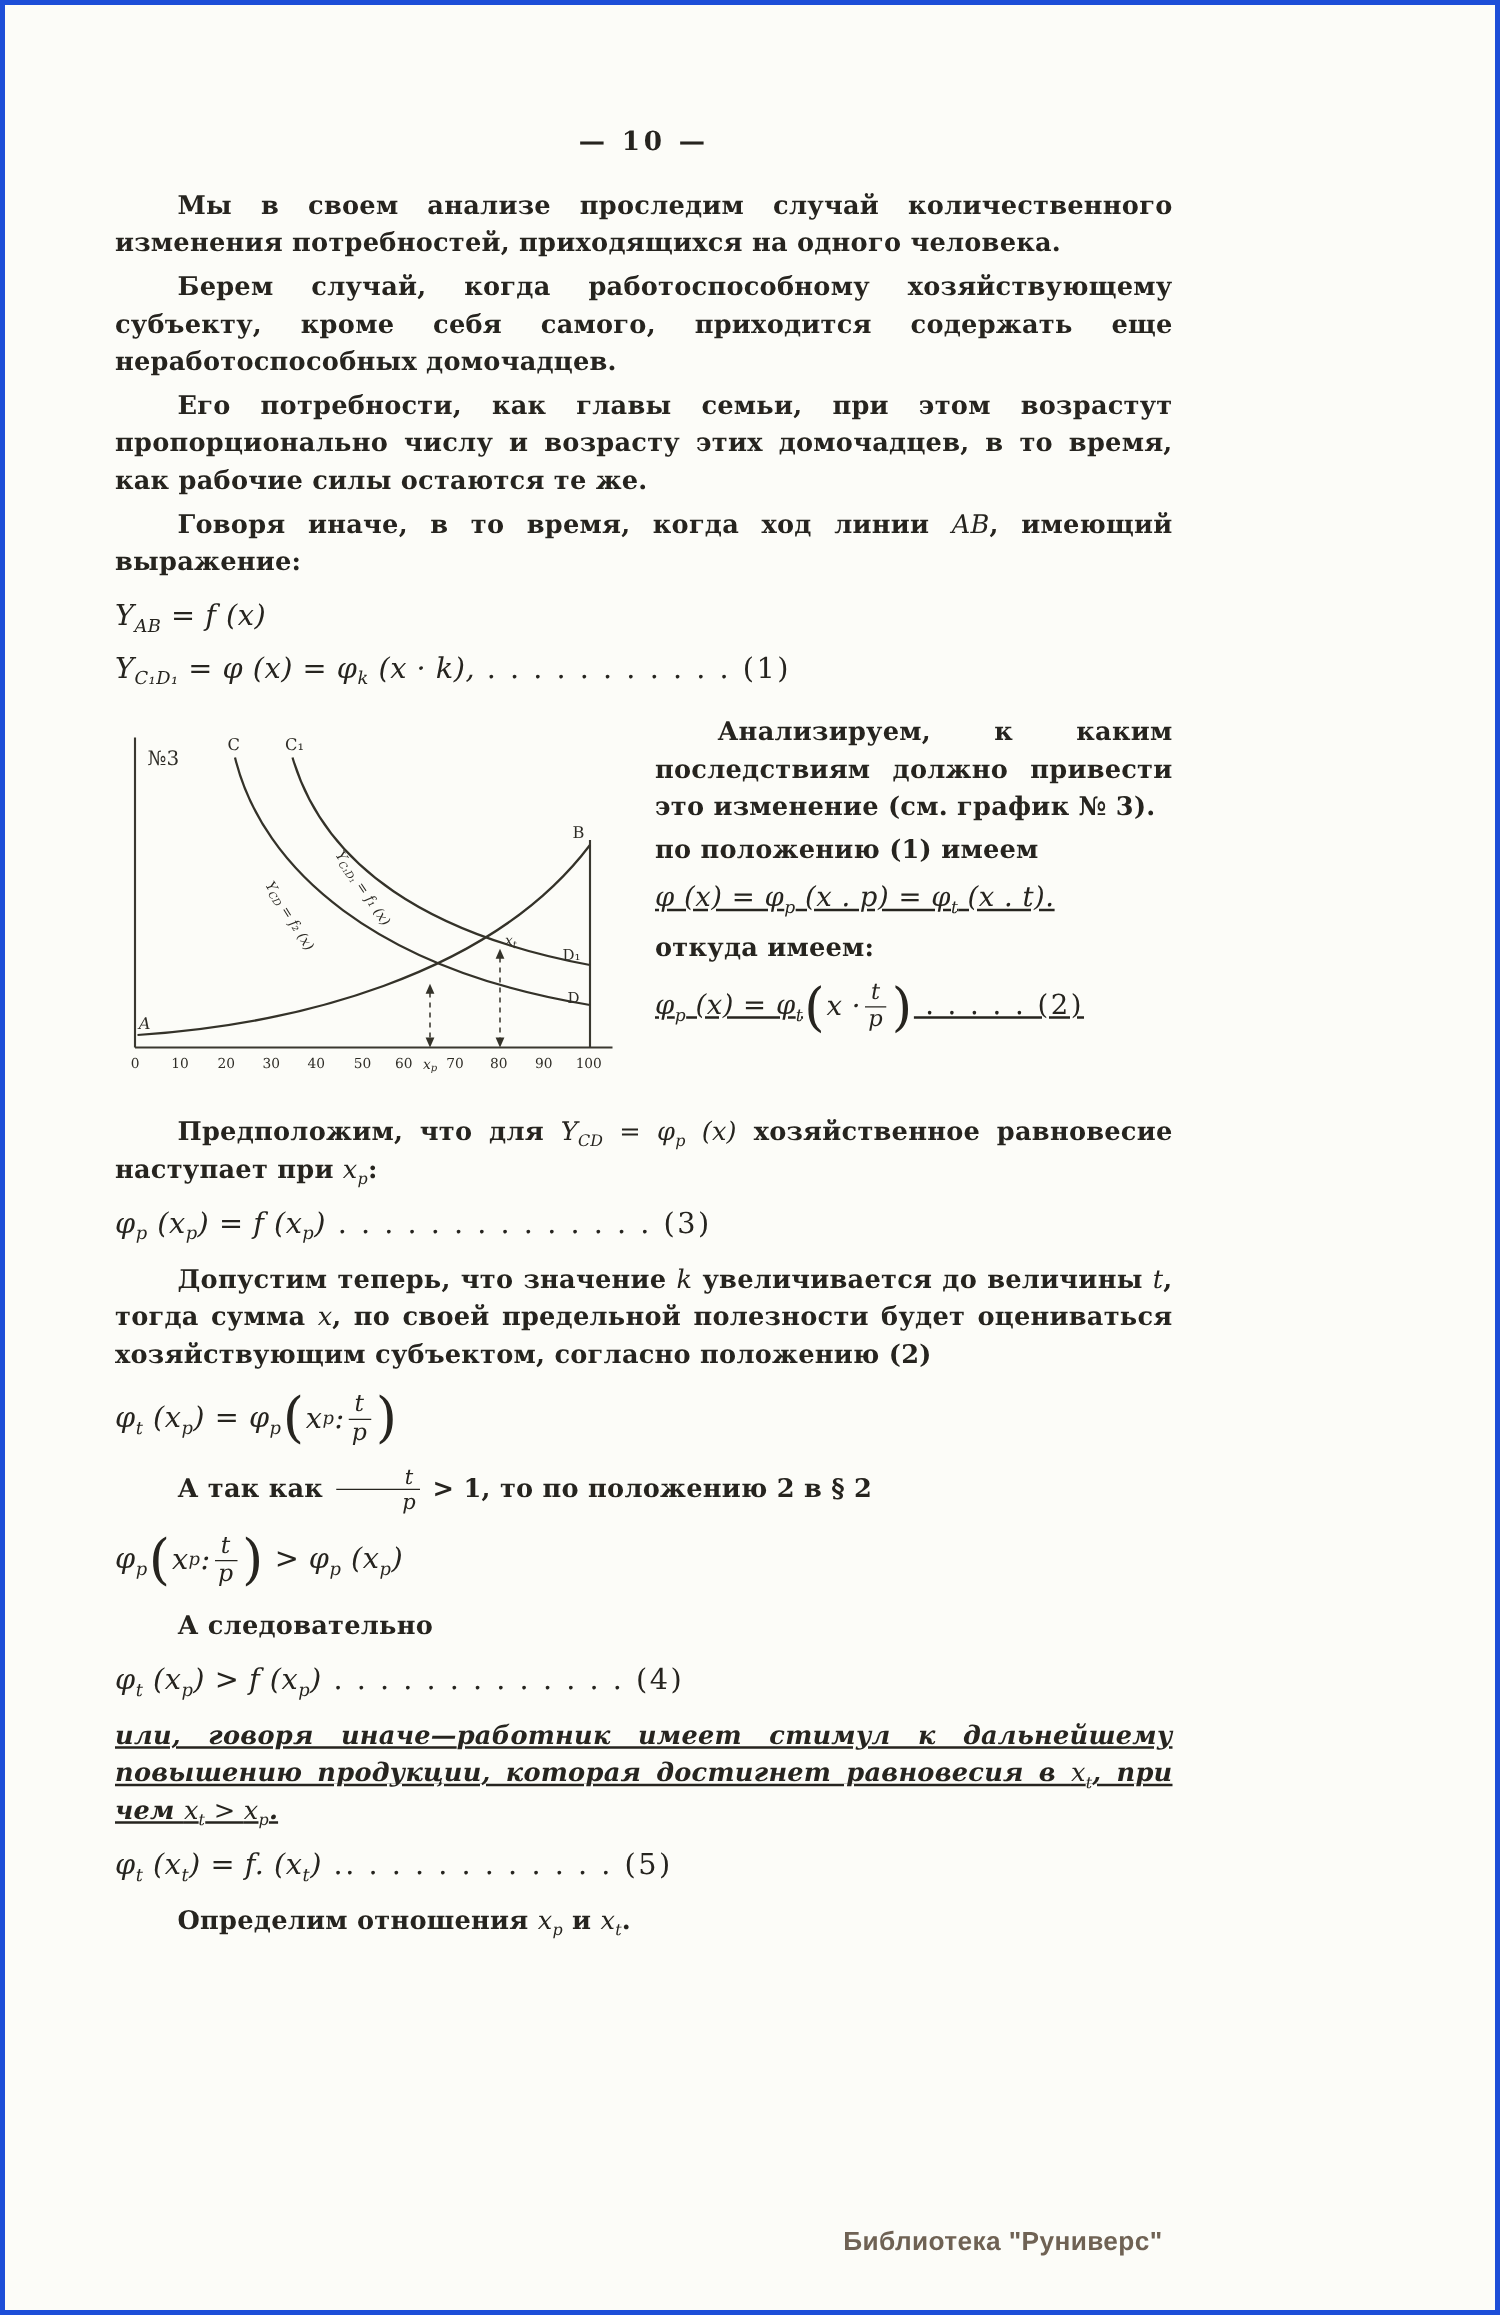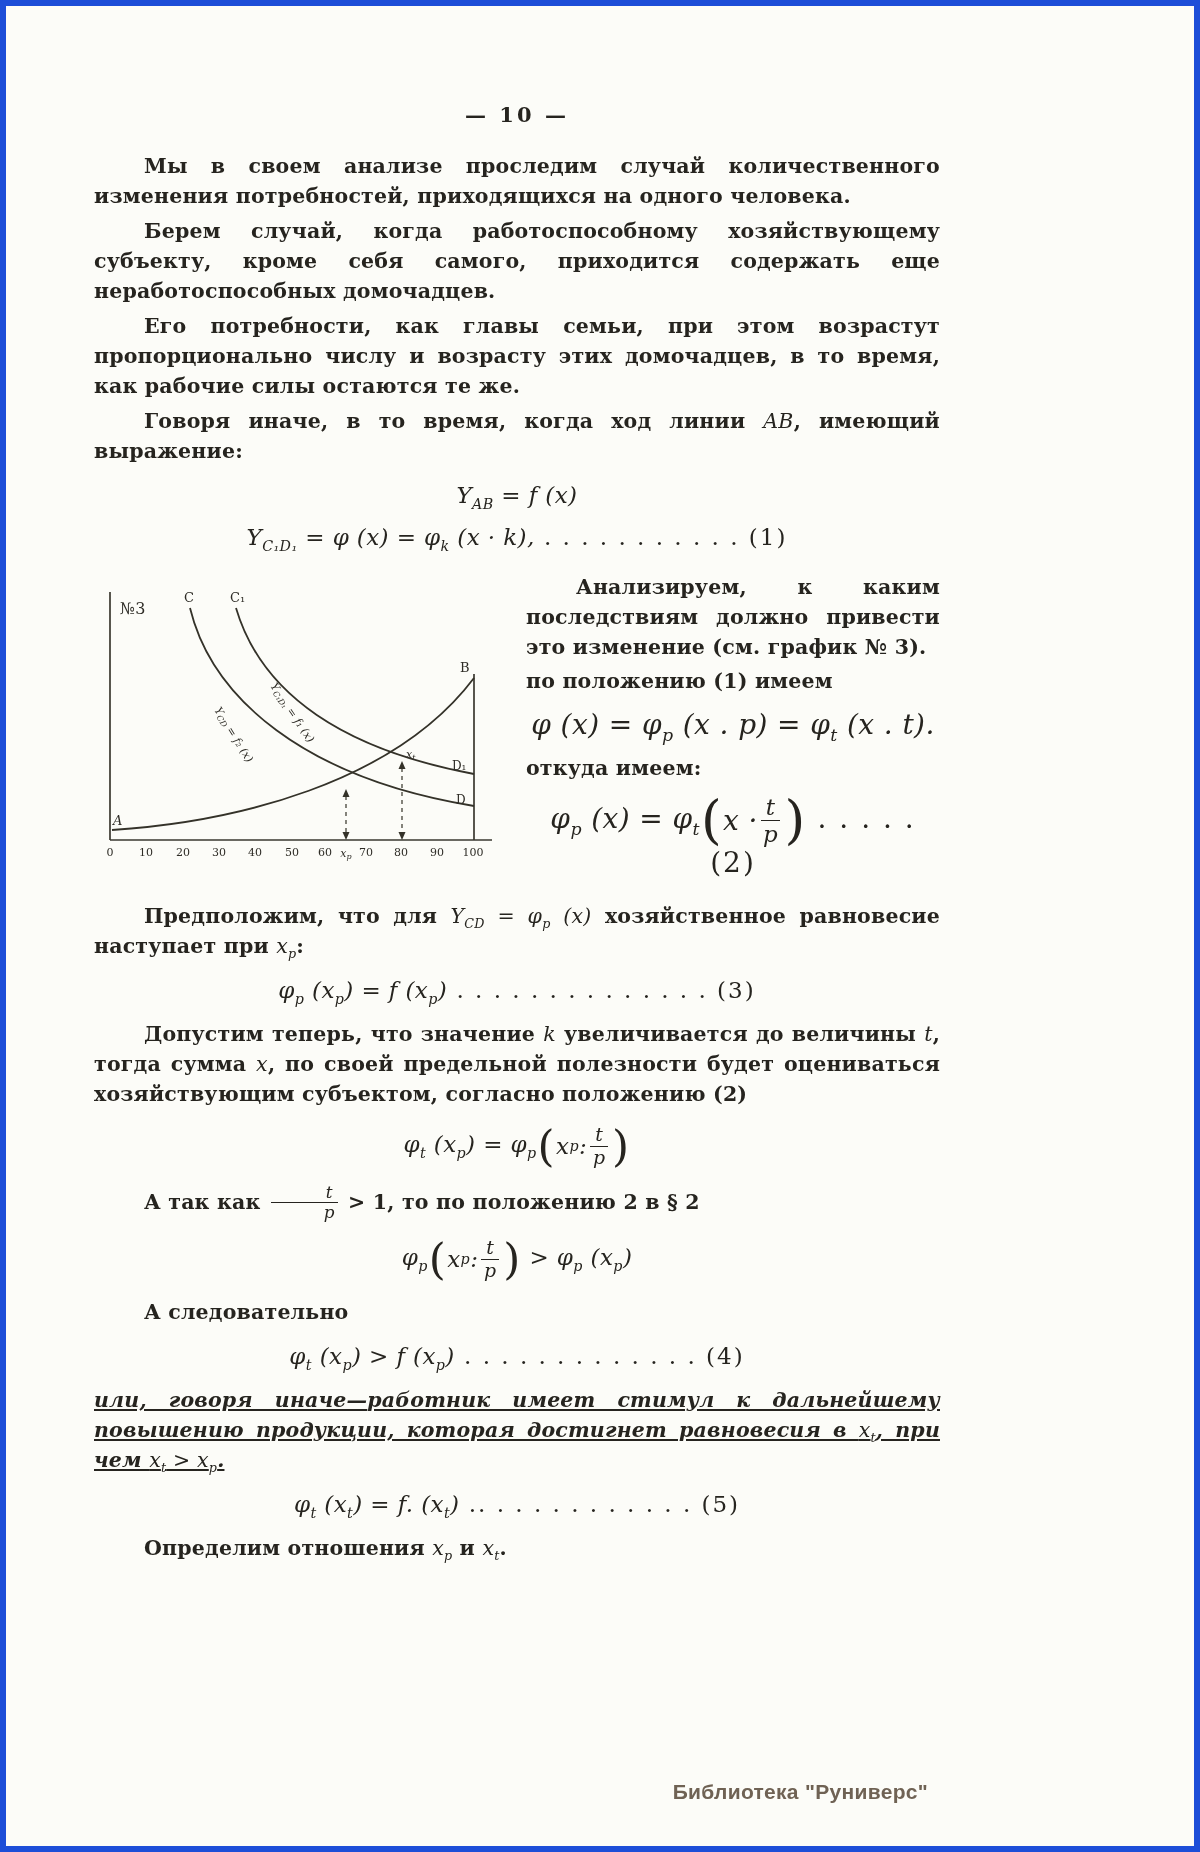--- a/index.html
+++ b/index.html
@@ -1,51 +1,51 @@
 <!DOCTYPE html>
 <html><head>
 <meta charset="utf-8">
 <style>
   * { box-sizing: border-box; }
   html, body { margin:0; padding:0; background:#e9e9e5; }
   .page {
     width:1200px; height:1852px; margin:0 auto; position:relative;
     background:#fcfcf8; color:#26241f; overflow:hidden;
     font-family:"DejaVu Serif", serif;
-    border:6px solid #1d4ed8;
+    border:4px solid #1d4ed8;
   }
   .content { position:absolute; left:88px; top:96px; width:846px; }
   .pageno { text-align:center; font-size:21px; font-weight:600; letter-spacing:3px; margin-bottom:24px; }
   p.body {
     font-size:20.5px; line-height:30px; font-weight:600; text-align:justify;
     margin:5px 0; letter-spacing:0.2px;
   }
   p.ind { text-indent:50px; }
   p.it { font-style:italic;text-decoration:underline; }
   .mi { font-style:italic; font-weight:normal; }
   sub { font-size:0.62em; font-style:italic; line-height:0; font-weight:normal; }
   .eq {
-    text-align:center; font-size:23px; font-weight:normal; font-style:italic;
+    font-size:23px; font-weight:normal; font-style:italic;
     margin:16px 0; letter-spacing:0.4px;
   }
   .eq .up { font-style:normal; letter-spacing:2px; }
   .frac {
     display:inline-flex; flex-direction:column; align-items:center;
     vertical-align:middle; line-height:1.05; font-size:0.82em; margin:0 3px;
     font-style:italic; font-weight:normal;
   }
   .frac .num { padding:0 5px 1px; border-bottom:1.6px solid currentColor; }
   .frac .den { padding-top:1px; }
   .pg { display:inline-flex; align-items:center; vertical-align:middle; }
   .bigp { font-size:190%; font-style:normal; font-weight:normal; line-height:0.8; padding:0 1px; }
   .figrow { display:flex; gap:30px; margin:18px 0 10px; }
   .figure { flex:none; width:402px; padding-top:10px; }
   .rcol { flex:1; }
   .rcol p.body { margin:4px 0; }
-  .rcol .eq { margin:12px 0; font-size:28px; }
+  .rcol .eq { margin:12px 0; font-size:22px;text-decoration:underline; }
   .watermark {
     position:absolute; right:266px; bottom:42px;
     font-family:"Liberation Sans", sans-serif; font-weight:bold;
     font-size:21px; color:#6f6254; letter-spacing:0.3px;
   }
   svg .axis { stroke:#3a3830; stroke-width:1.7; fill:none; }
   svg .curve { stroke:#343229; stroke-width:1.8; fill:none; }
   svg .dash { stroke:#343229; stroke-width:1.2; stroke-dasharray:4 4; fill:none; }
   svg .arr { fill:#343229; stroke:none; }
   svg text { fill:#2e2c26; font-family:"DejaVu Serif", serif; }

